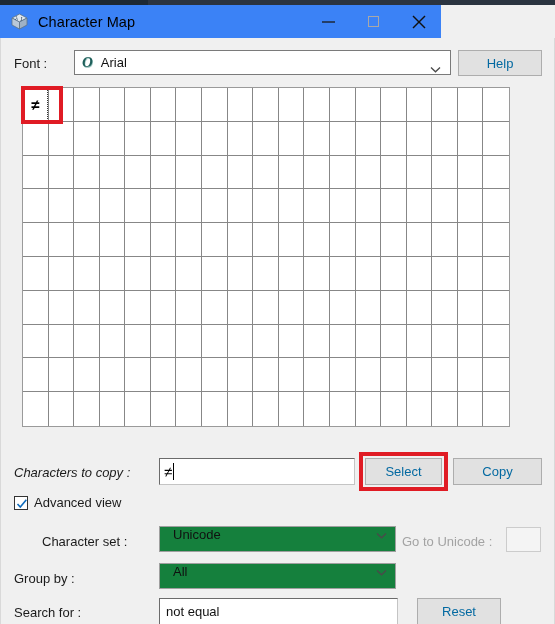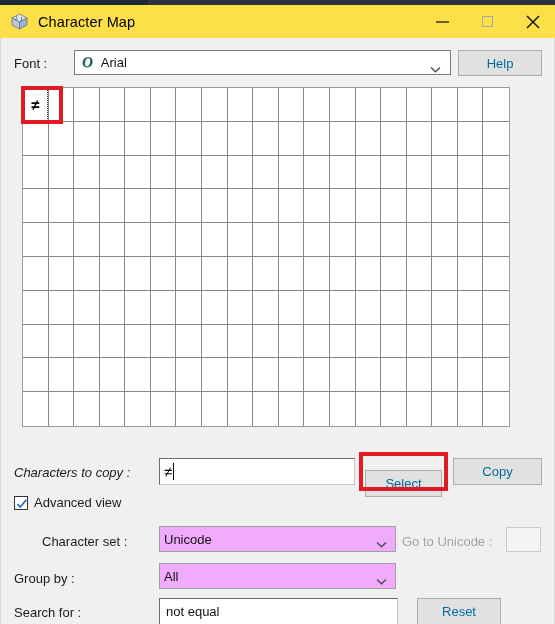--- a/index.html
+++ b/index.html
@@ -29,22 +29,22 @@
   .top-strip .left-seg {
     position: absolute; left: 0; top: 0;
     width: 148px; height: 5px;
     background: #1d2934;
   }
 
   
   .titlebar {
     position: absolute;
     left: 0; top: 5px;
-    width: 555px; height: 33px;
-    background: #fde047;
+    width: 441px; height: 33px;
+    background: #3b82f6;
     display: flex;
     align-items: center;
   }
   .title-icon {
     width: 19px; height: 19px;
     margin-left: 10px;
     flex: 0 0 auto;
     position: relative;
   }
   .title-text {
@@ -239,26 +239,25 @@
   }
   .chk-label {
     margin-left: 6px;
     font-size: 13px;
     color: #1b1b1b;
   }
 
   
   .dd {
     position: absolute;
-    background: #f0abfc;
+    background: #15803d;
     border: 1px solid #9f9f9f;
     box-sizing: border-box;
     display: flex;
-    align-items: center;
-    padding-left: 4px;
+    padding-left: 13px;
     font-size: 13px;
     color: #101010;
   }
   .dd .arrow {
     margin-left: auto;
     margin-right: 8px;
     width: 11px; height: 7px;
   }
   .dd .arrow svg polyline {
     fill: none;
@@ -546,21 +545,21 @@
 
     <div class="annot" style="left:20px; top:48px; width:42px; height:38px;"></div>
 
     <div class="lbl" style="left:13px; top:427px;font-style:italic;">Characters to copy :</div>
 
     <div class="copy-field">
       <span class="val">≠</span>
       <span class="caret"></span>
     </div>
 
-    <div class="btn" style="left:364px; top:420px; width:77px; height:27px;margin-top:12px;">Select</div>
+    <div class="btn" style="left:364px; top:420px; width:77px; height:27px;">Select</div>
     <div class="annot" style="left:358px; top:414px; width:89px; height:39px;"></div>
 
     <div class="btn" style="left:452px; top:420px; width:89px; height:27px;">Copy</div>
 
     <div class="chk-row">
       <span class="chk-box">
         <svg width="12" height="12" viewBox="0 0 12 12">
             <polyline points="1.5,6 4.3,9 10.3,1.8"></polyline>
           </svg>
       </span>

